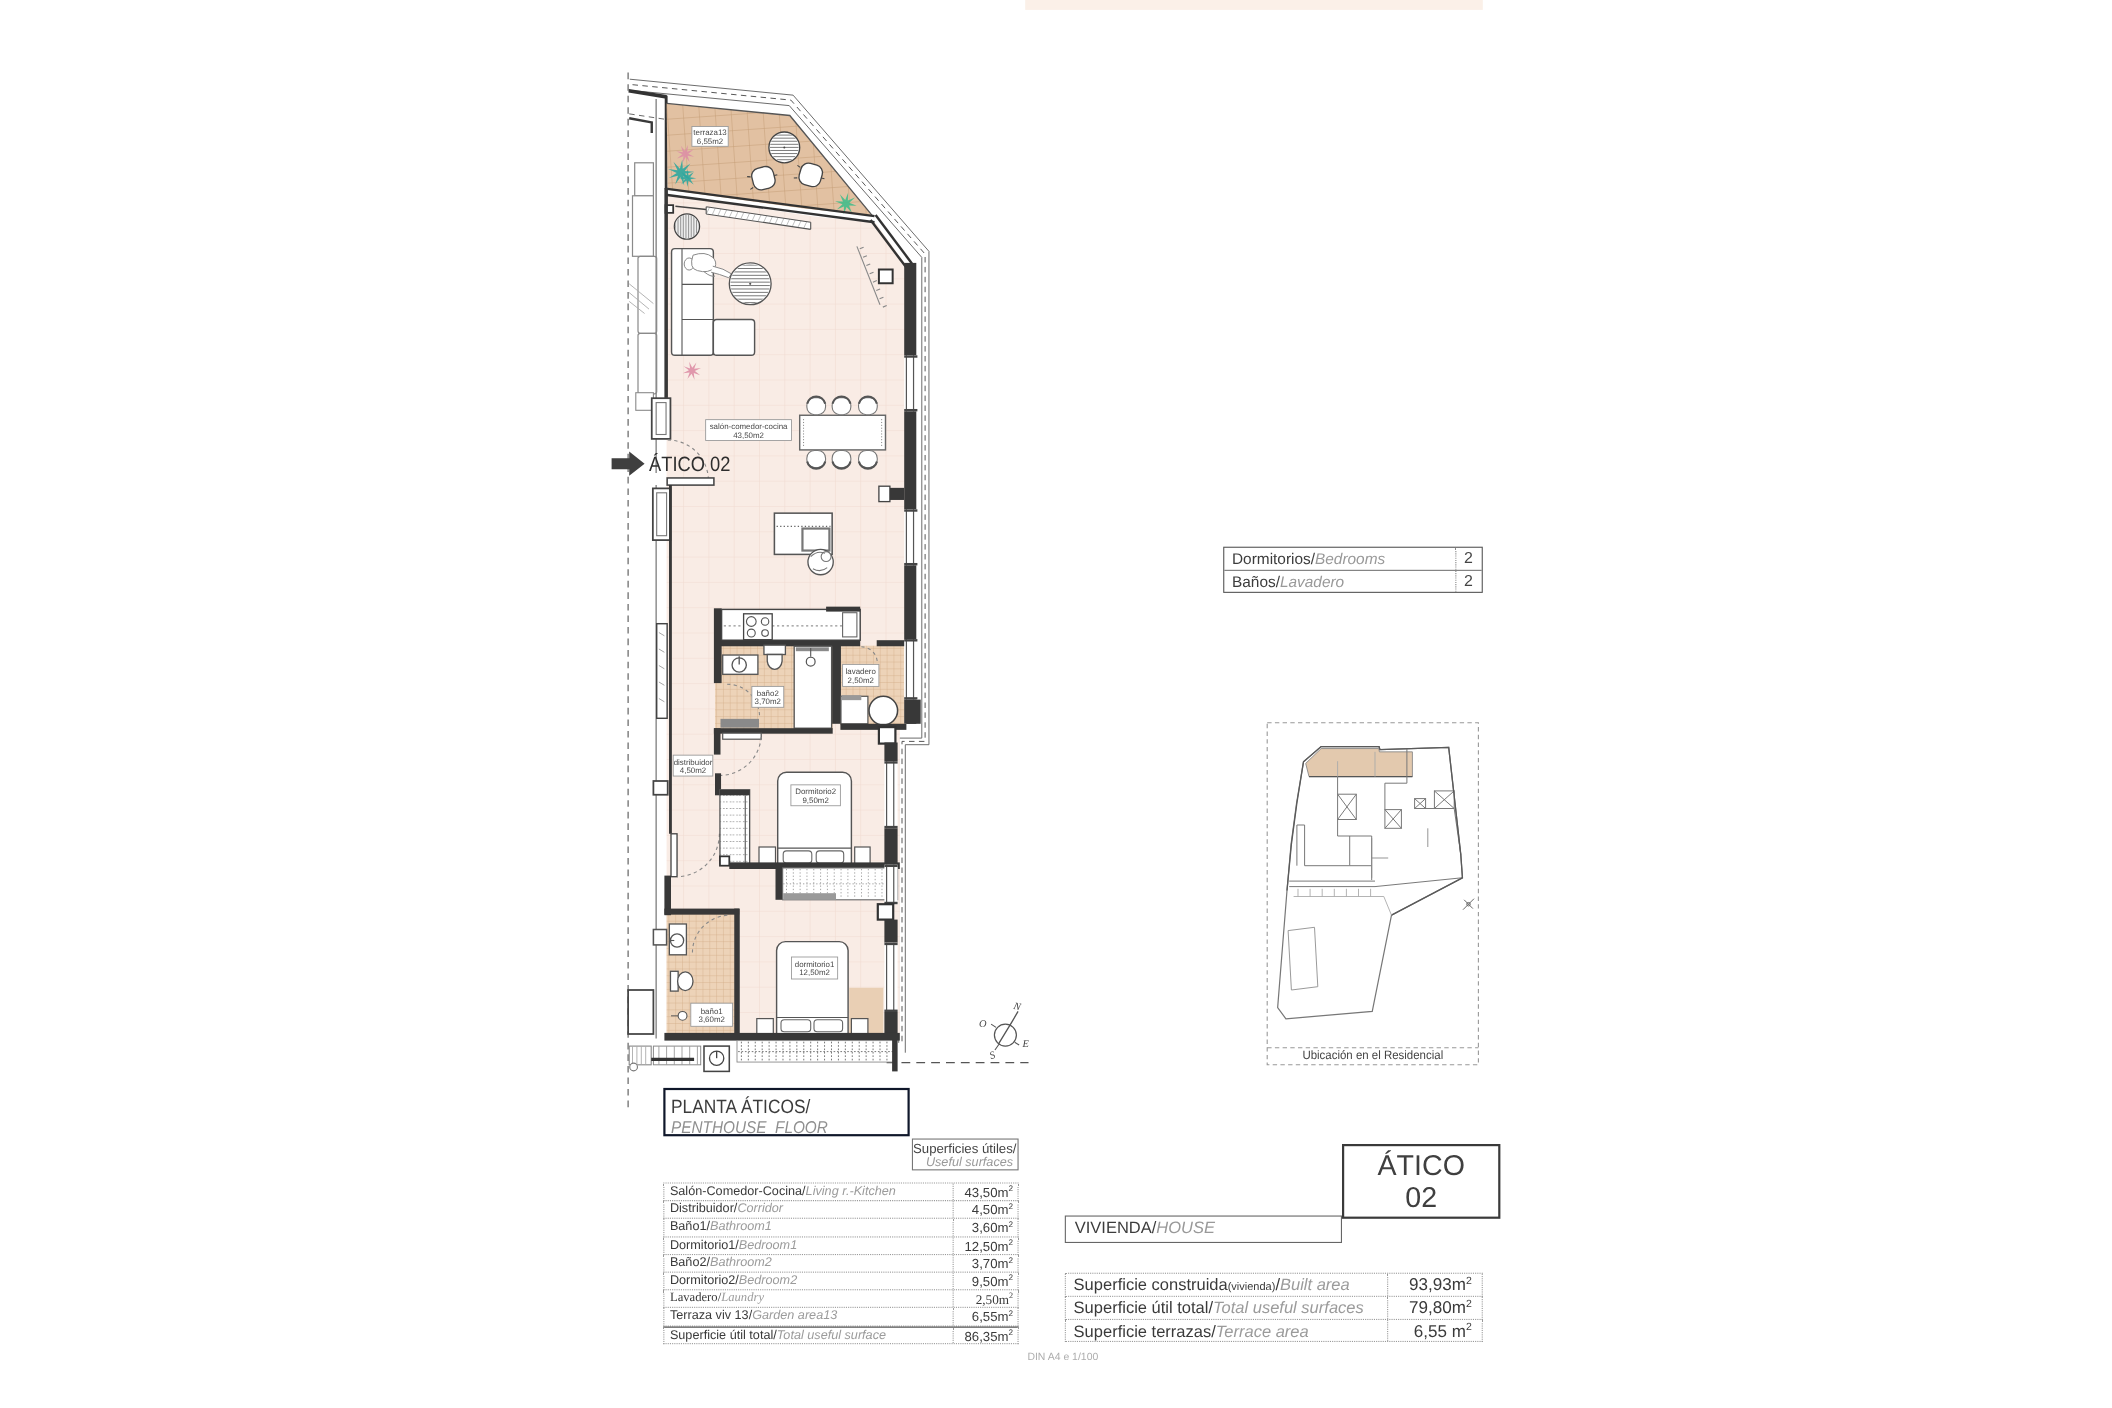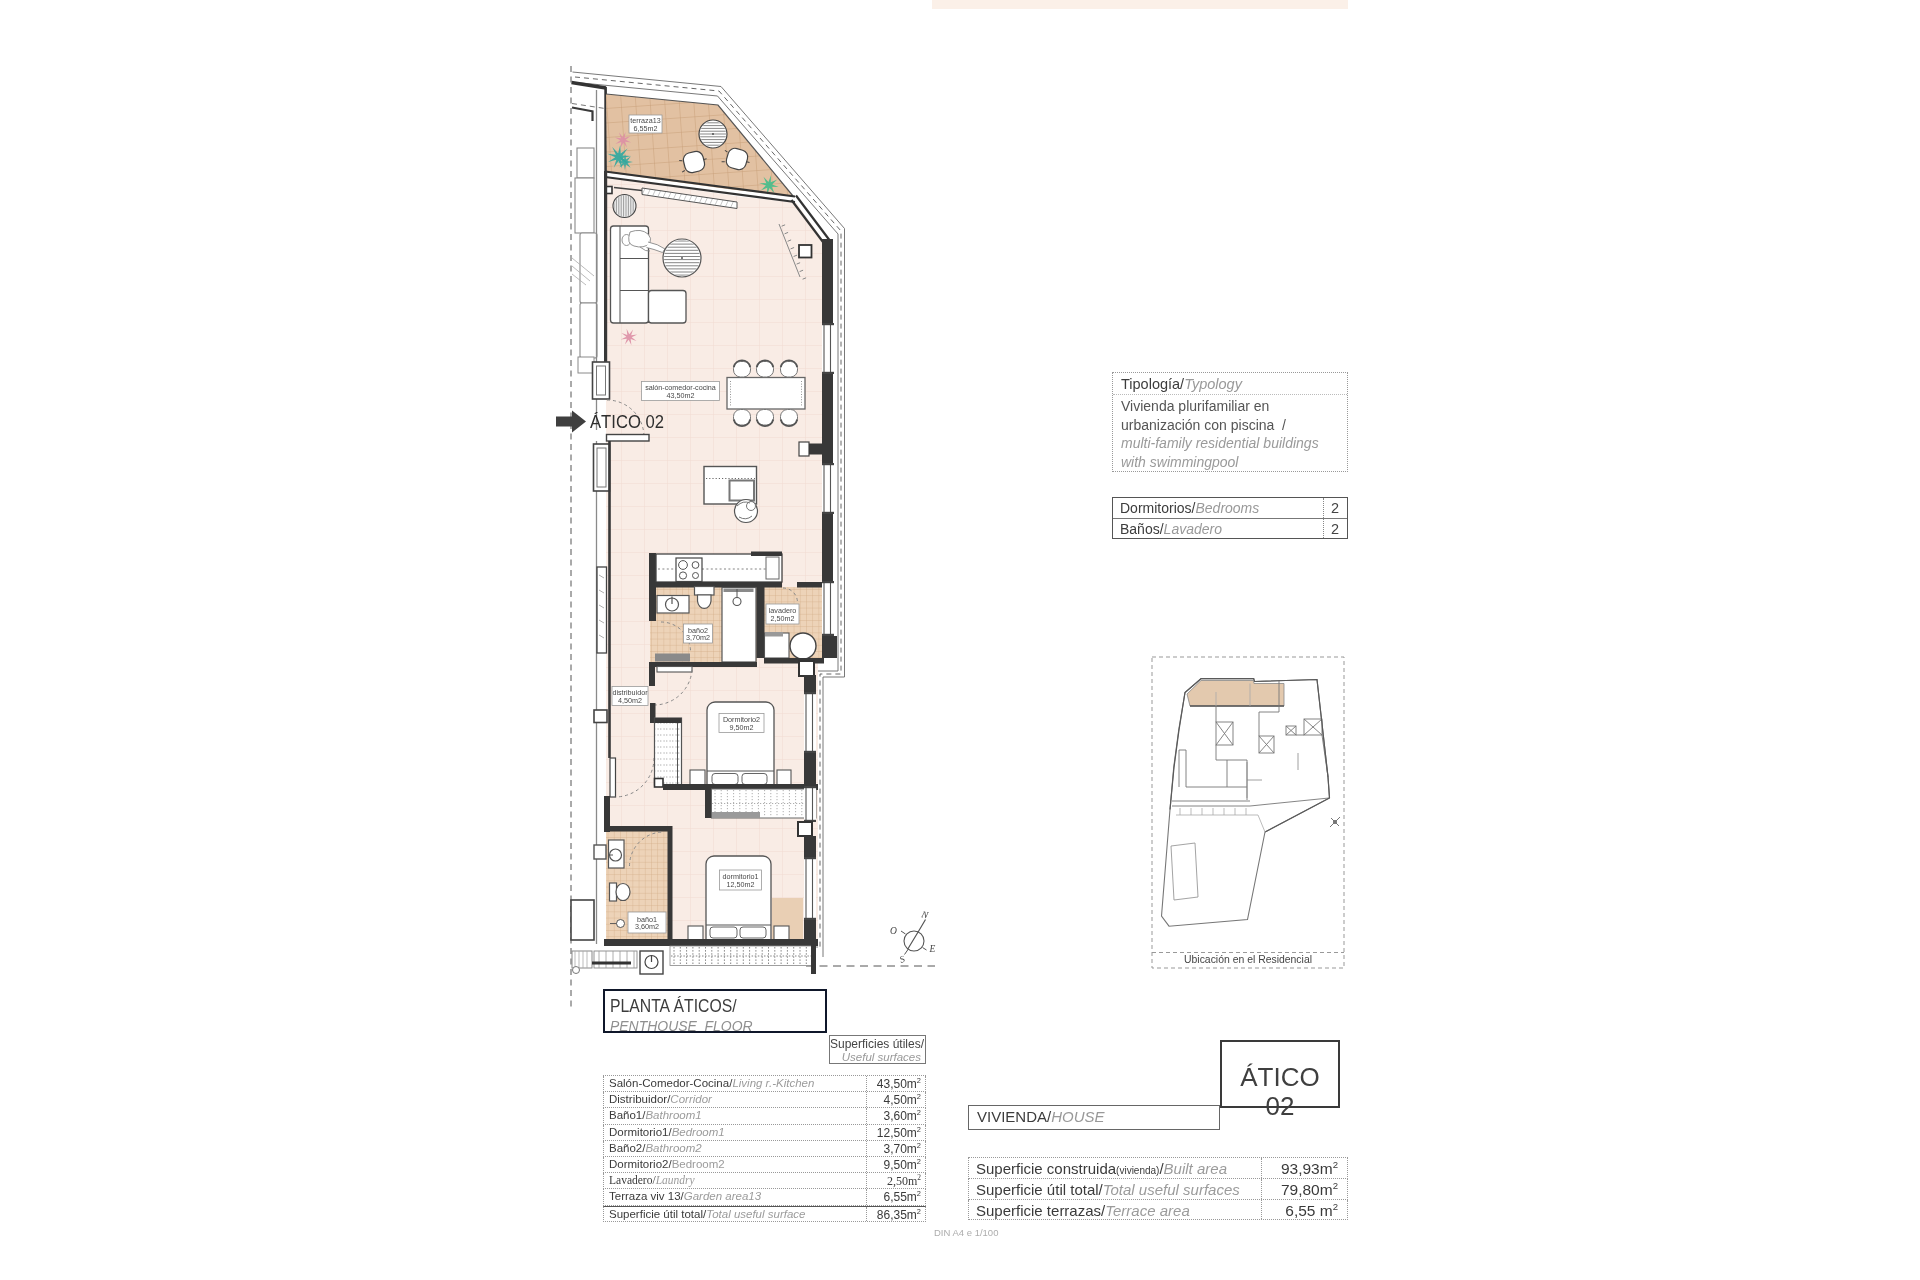--- a/index.html
+++ b/index.html
@@ -610,24 +610,20 @@
         <circle cx="1335" cy="822" r="1.6"></circle>
       </g>
 
 <path d="M1152,952.5 H1344" stroke="#999" stroke-width="1" stroke-dasharray="4,3"></path>
 
 <text x="1248" y="962.5" font-size="11" fill="#444" text-anchor="middle" textLength="128" lengthAdjust="spacingAndGlyphs">Ubicación en el Residencial</text>
 
 <text x="934" y="1236" font-size="9.5" fill="#adadad">DIN A4   e 1/100</text>
 </svg>
 
-<div class="abs" style="left:1112px;top:372px;width:236px;height:100px;border:1px dotted #999;">
-<div style="padding:3px 8px 2px 8px;border-bottom:1px dotted #bbb;font-size:14.5px;color:#3c3c3c;">Tipología/<span style="color:#999;font-style:italic;">Typology</span></div>
-<div style="padding:2px 8px;font-size:14px;line-height:18.5px;color:#555;white-space:nowrap;">Vivienda plurifamiliar en<br>urbanización con piscina&nbsp;&nbsp;/<br><span style="color:#9a9a9a;font-style:italic;">multi-family residential buildings<br>with swimmingpool</span></div>
-</div>
 
 <div class="abs" style="left:1112px;top:497px;width:236px;height:42px;border:1px solid #555;">
 <div style="position:absolute;left:0;top:0;width:100%;height:21px;border-bottom:1px solid #777;"></div>
 <div style="position:absolute;right:23px;top:0;height:100%;border-left:1px dotted #888;"></div>
 <div style="position:absolute;left:7px;top:2px;font-size:14px;color:#3c3c3c;">Dormitorios/<span style="color:#999;font-style:italic;">Bedrooms</span></div>
 <div style="position:absolute;right:8px;top:2px;font-size:14.5px;color:#444;">2</div>
 <div style="position:absolute;left:7px;top:23px;font-size:14px;color:#3c3c3c;">Baños/<span style="color:#999;font-style:italic;">Lavadero</span></div>
 <div style="position:absolute;right:8px;top:23px;font-size:14.5px;color:#444;">2</div>
 </div>
 
@@ -661,42 +657,42 @@
 <span style="position:absolute;left:5px;top:1px;font-size:11.5px;color:#3a3a3a;white-space:nowrap;">Dormitorio1/<span style="color:#9b9b9b;font-style:italic;">Bedroom1</span></span>
 <span style="position:absolute;left:262px;top:0;bottom:0;border-left:1px dotted #999;"></span>
 <span style="position:absolute;right:4px;top:1px;font-size:12px;color:#3a3a3a;">12,50m<sup>2</sup></span>
 </div>
 <div style="position:relative;height:16.2px;border-bottom:1px dotted #999;border-left:1px dotted #999;border-right:1px dotted #999;">
 <span style="position:absolute;left:5px;top:1px;font-size:11.5px;color:#3a3a3a;white-space:nowrap;">Baño2/<span style="color:#9b9b9b;font-style:italic;">Bathroom2</span></span>
 <span style="position:absolute;left:262px;top:0;bottom:0;border-left:1px dotted #999;"></span>
 <span style="position:absolute;right:4px;top:1px;font-size:12px;color:#3a3a3a;">3,70m<sup>2</sup></span>
 </div>
 <div style="position:relative;height:16.2px;border-bottom:1px dotted #999;border-left:1px dotted #999;border-right:1px dotted #999;">
-<span style="position:absolute;left:5px;top:1px;font-size:11.5px;color:#3a3a3a;white-space:nowrap;">Dormitorio2/<span style="color:#9b9b9b;">Bedroom2</span></span>
+<span style="position:absolute;left:5px;top:1px;font-size:11.5px;color:#3a3a3a;white-space:nowrap;">Dormitorio2/<span style="color:#9b9b9b;font-style:italic;">Bedroom2</span></span>
 <span style="position:absolute;left:262px;top:0;bottom:0;border-left:1px dotted #999;"></span>
 <span style="position:absolute;right:4px;top:1px;font-size:12px;color:#3a3a3a;">9,50m<sup>2</sup></span>
 </div>
 <div style="position:relative;height:16.2px;border-bottom:1px dotted #999;border-left:1px dotted #999;border-right:1px dotted #999;font-family:Liberation Serif, serif;">
 <span style="position:absolute;left:5px;top:1px;font-size:11.5px;color:#3a3a3a;white-space:nowrap;">Lavadero/<span style="color:#9b9b9b;font-style:italic;">Laundry</span></span>
 <span style="position:absolute;left:262px;top:0;bottom:0;border-left:1px dotted #999;"></span>
 <span style="position:absolute;right:4px;top:1px;font-size:12px;color:#3a3a3a;">2,50m<sup>2</sup></span>
 </div>
 <div style="position:relative;height:16.2px;border-bottom:1px dotted #999;border-left:1px dotted #999;border-right:1px dotted #999;">
 <span style="position:absolute;left:5px;top:1px;font-size:11.5px;color:#3a3a3a;white-space:nowrap;">Terraza viv 13/<span style="color:#9b9b9b;font-style:italic;">Garden area13</span></span>
 <span style="position:absolute;left:262px;top:0;bottom:0;border-left:1px dotted #999;"></span>
 <span style="position:absolute;right:4px;top:1px;font-size:12px;color:#3a3a3a;">6,55m<sup>2</sup></span>
 </div>
 <div style="position:relative;height:16.2px;border-top:1.5px solid #555;border-bottom:1px dotted #999;border-left:1px dotted #999;border-right:1px dotted #999;">
 <span style="position:absolute;left:5px;top:1px;font-size:11.5px;color:#3a3a3a;white-space:nowrap;">Superficie útil total/<span style="color:#9b9b9b;font-style:italic;">Total useful surface</span></span>
 <span style="position:absolute;left:262px;top:0;bottom:0;border-left:1px dotted #999;"></span>
 <span style="position:absolute;right:4px;top:1px;font-size:12px;color:#3a3a3a;">86,35m<sup>2</sup></span>
 </div>
 </div>
 
-<div class="abs" style="left:1220px;top:1040px;width:120px;height:68px;border:2.5px solid #3a3a3a;text-align:center;padding-top:21px;">
+<div class="abs" style="left:1220px;top:1040px;width:144px;height:68px;border:2.5px solid #3a3a3a;text-align:center;padding-top:3px;">
 <div style="font-size:26px;color:#3f3f3f;letter-spacing:0px;line-height:29px;">ÁTICO</div>
 <div style="font-size:26px;color:#3f3f3f;letter-spacing:0px;line-height:29px;">02</div>
 </div>
 
 <div class="abs" style="left:968px;top:1105px;width:252px;height:25px;border:1px solid #666;padding:2px 0 0 8px;">
 <span style="font-size:15px;color:#3c3c3c;">VIVIENDA/<span style="color:#999;font-style:italic;">HOUSE</span></span>
 </div>
 
 <div class="abs" style="left:968px;top:1157px;width:380px;height:64px;border-top:1px dotted #999;">
 <div style="position:relative;height:20.8px;border-bottom:1px dotted #999;border-left:1px dotted #999;border-right:1px dotted #999;">

